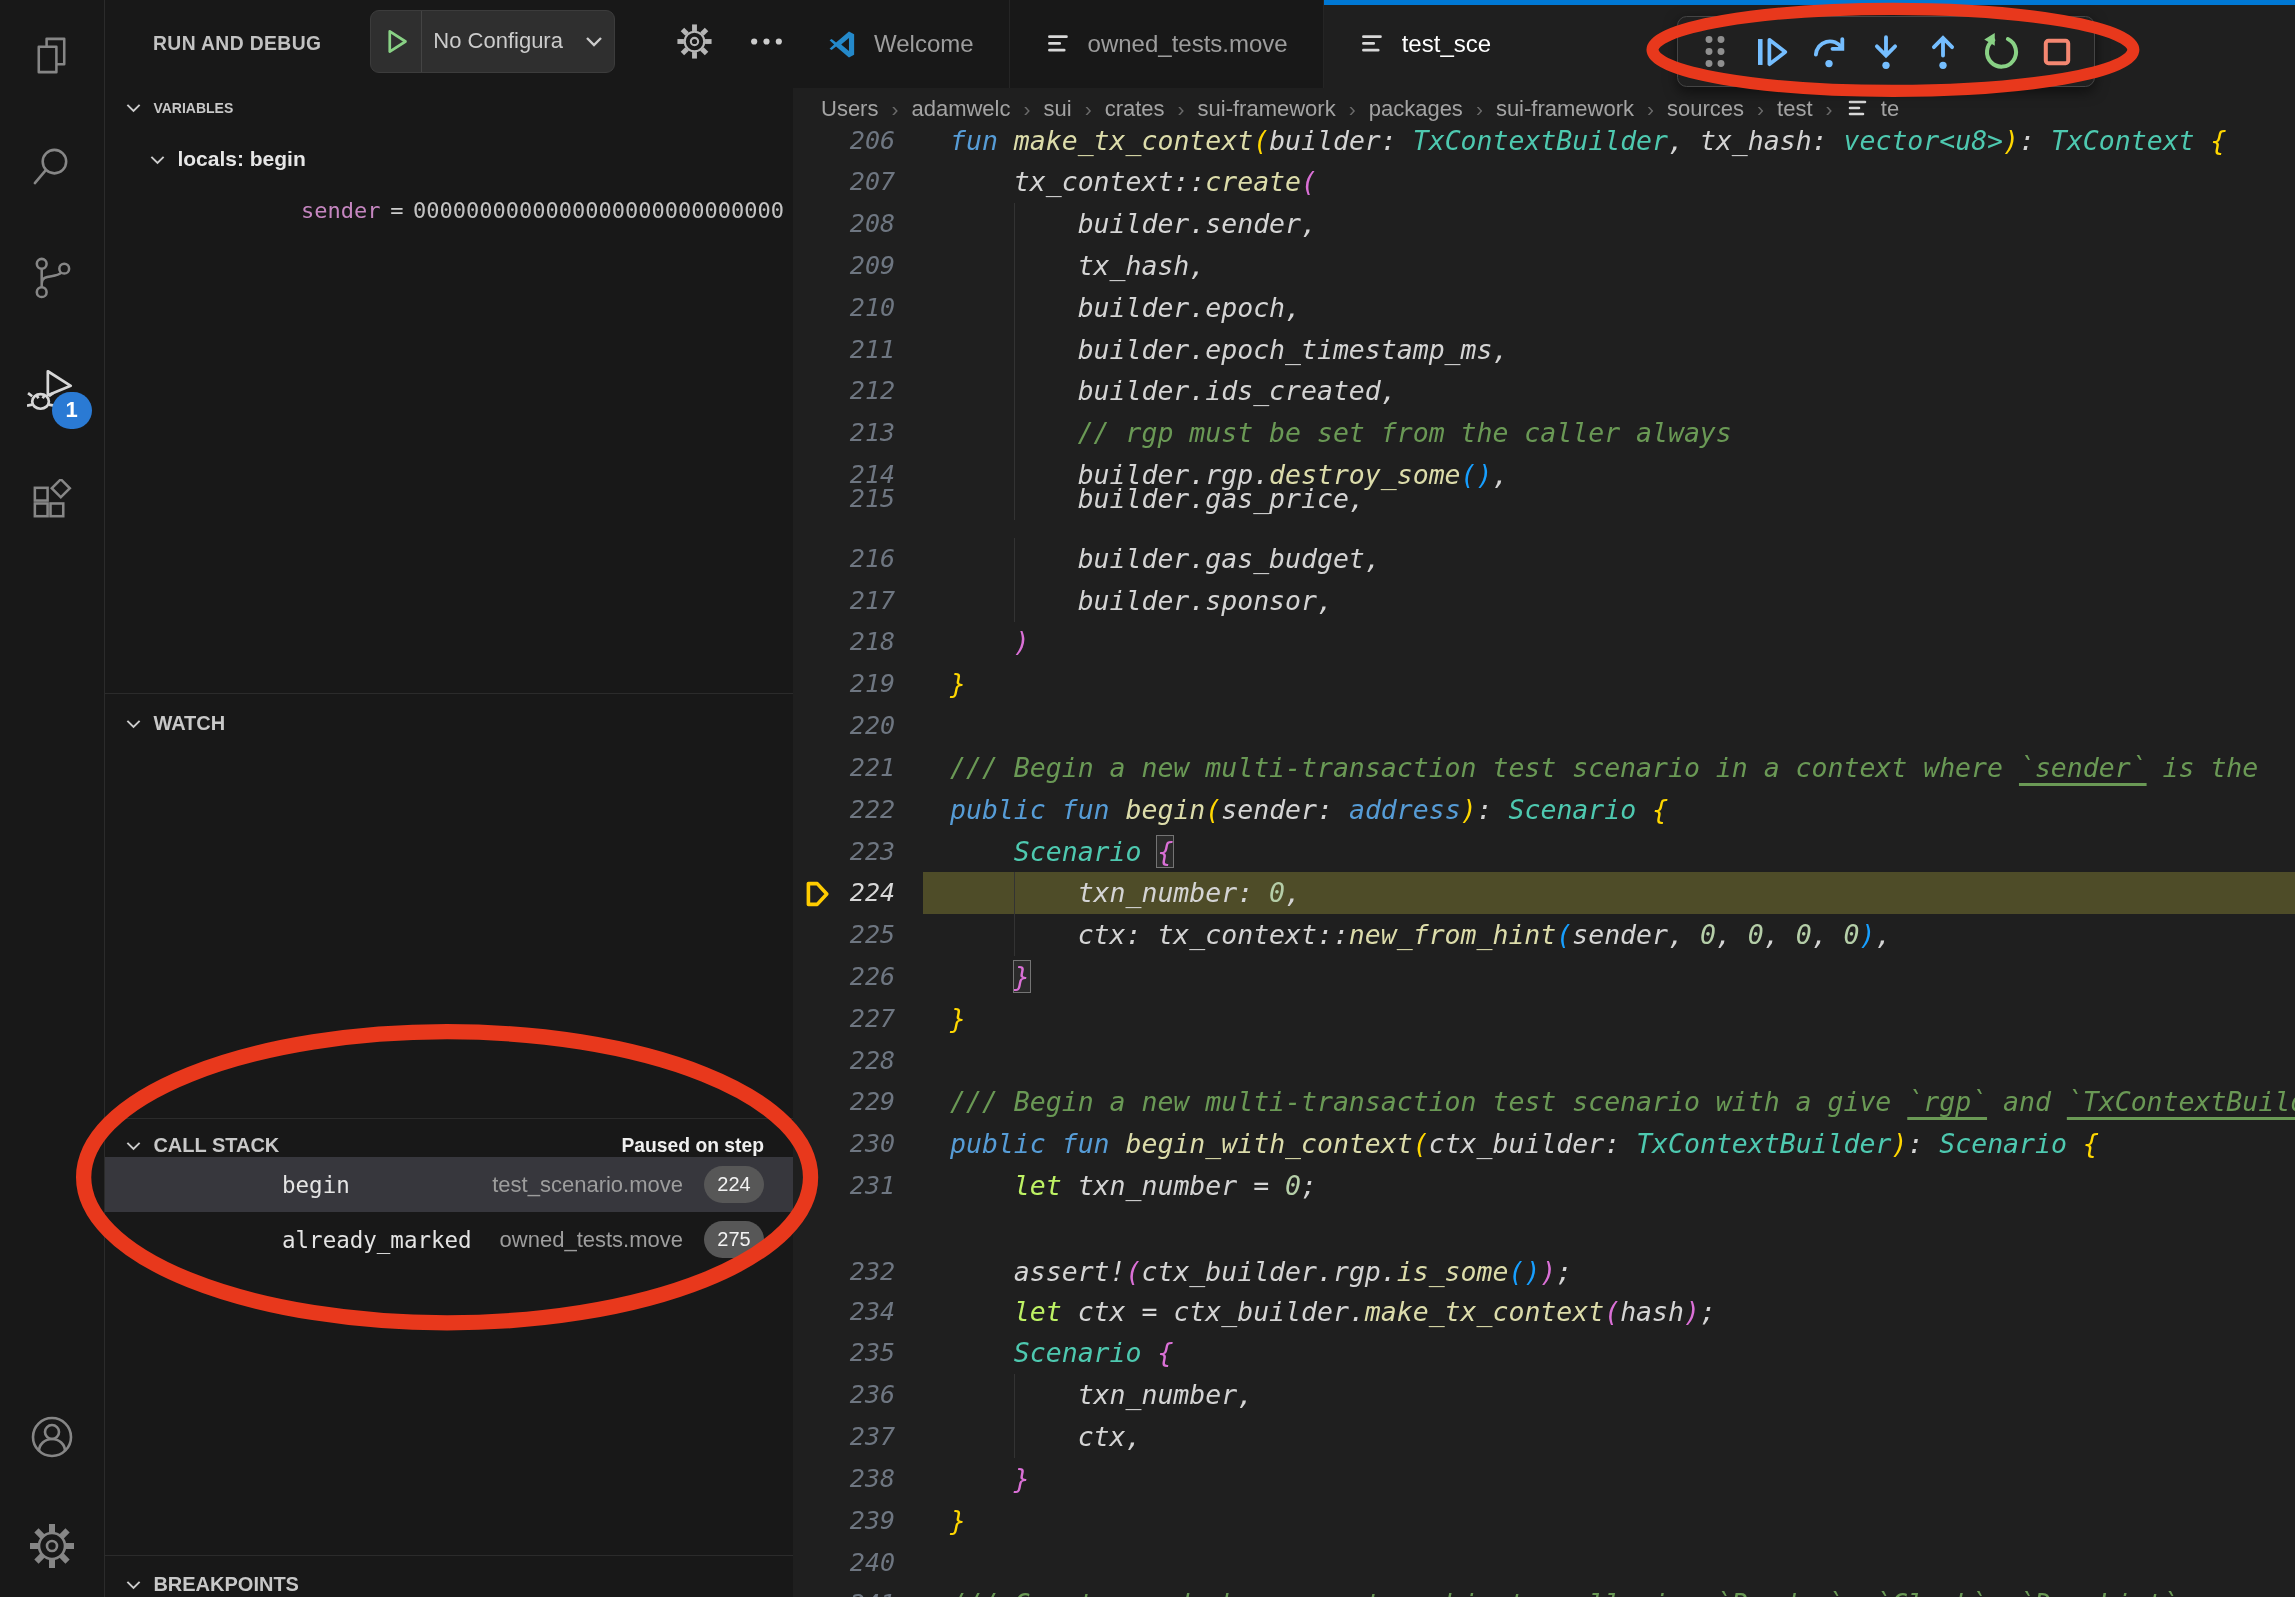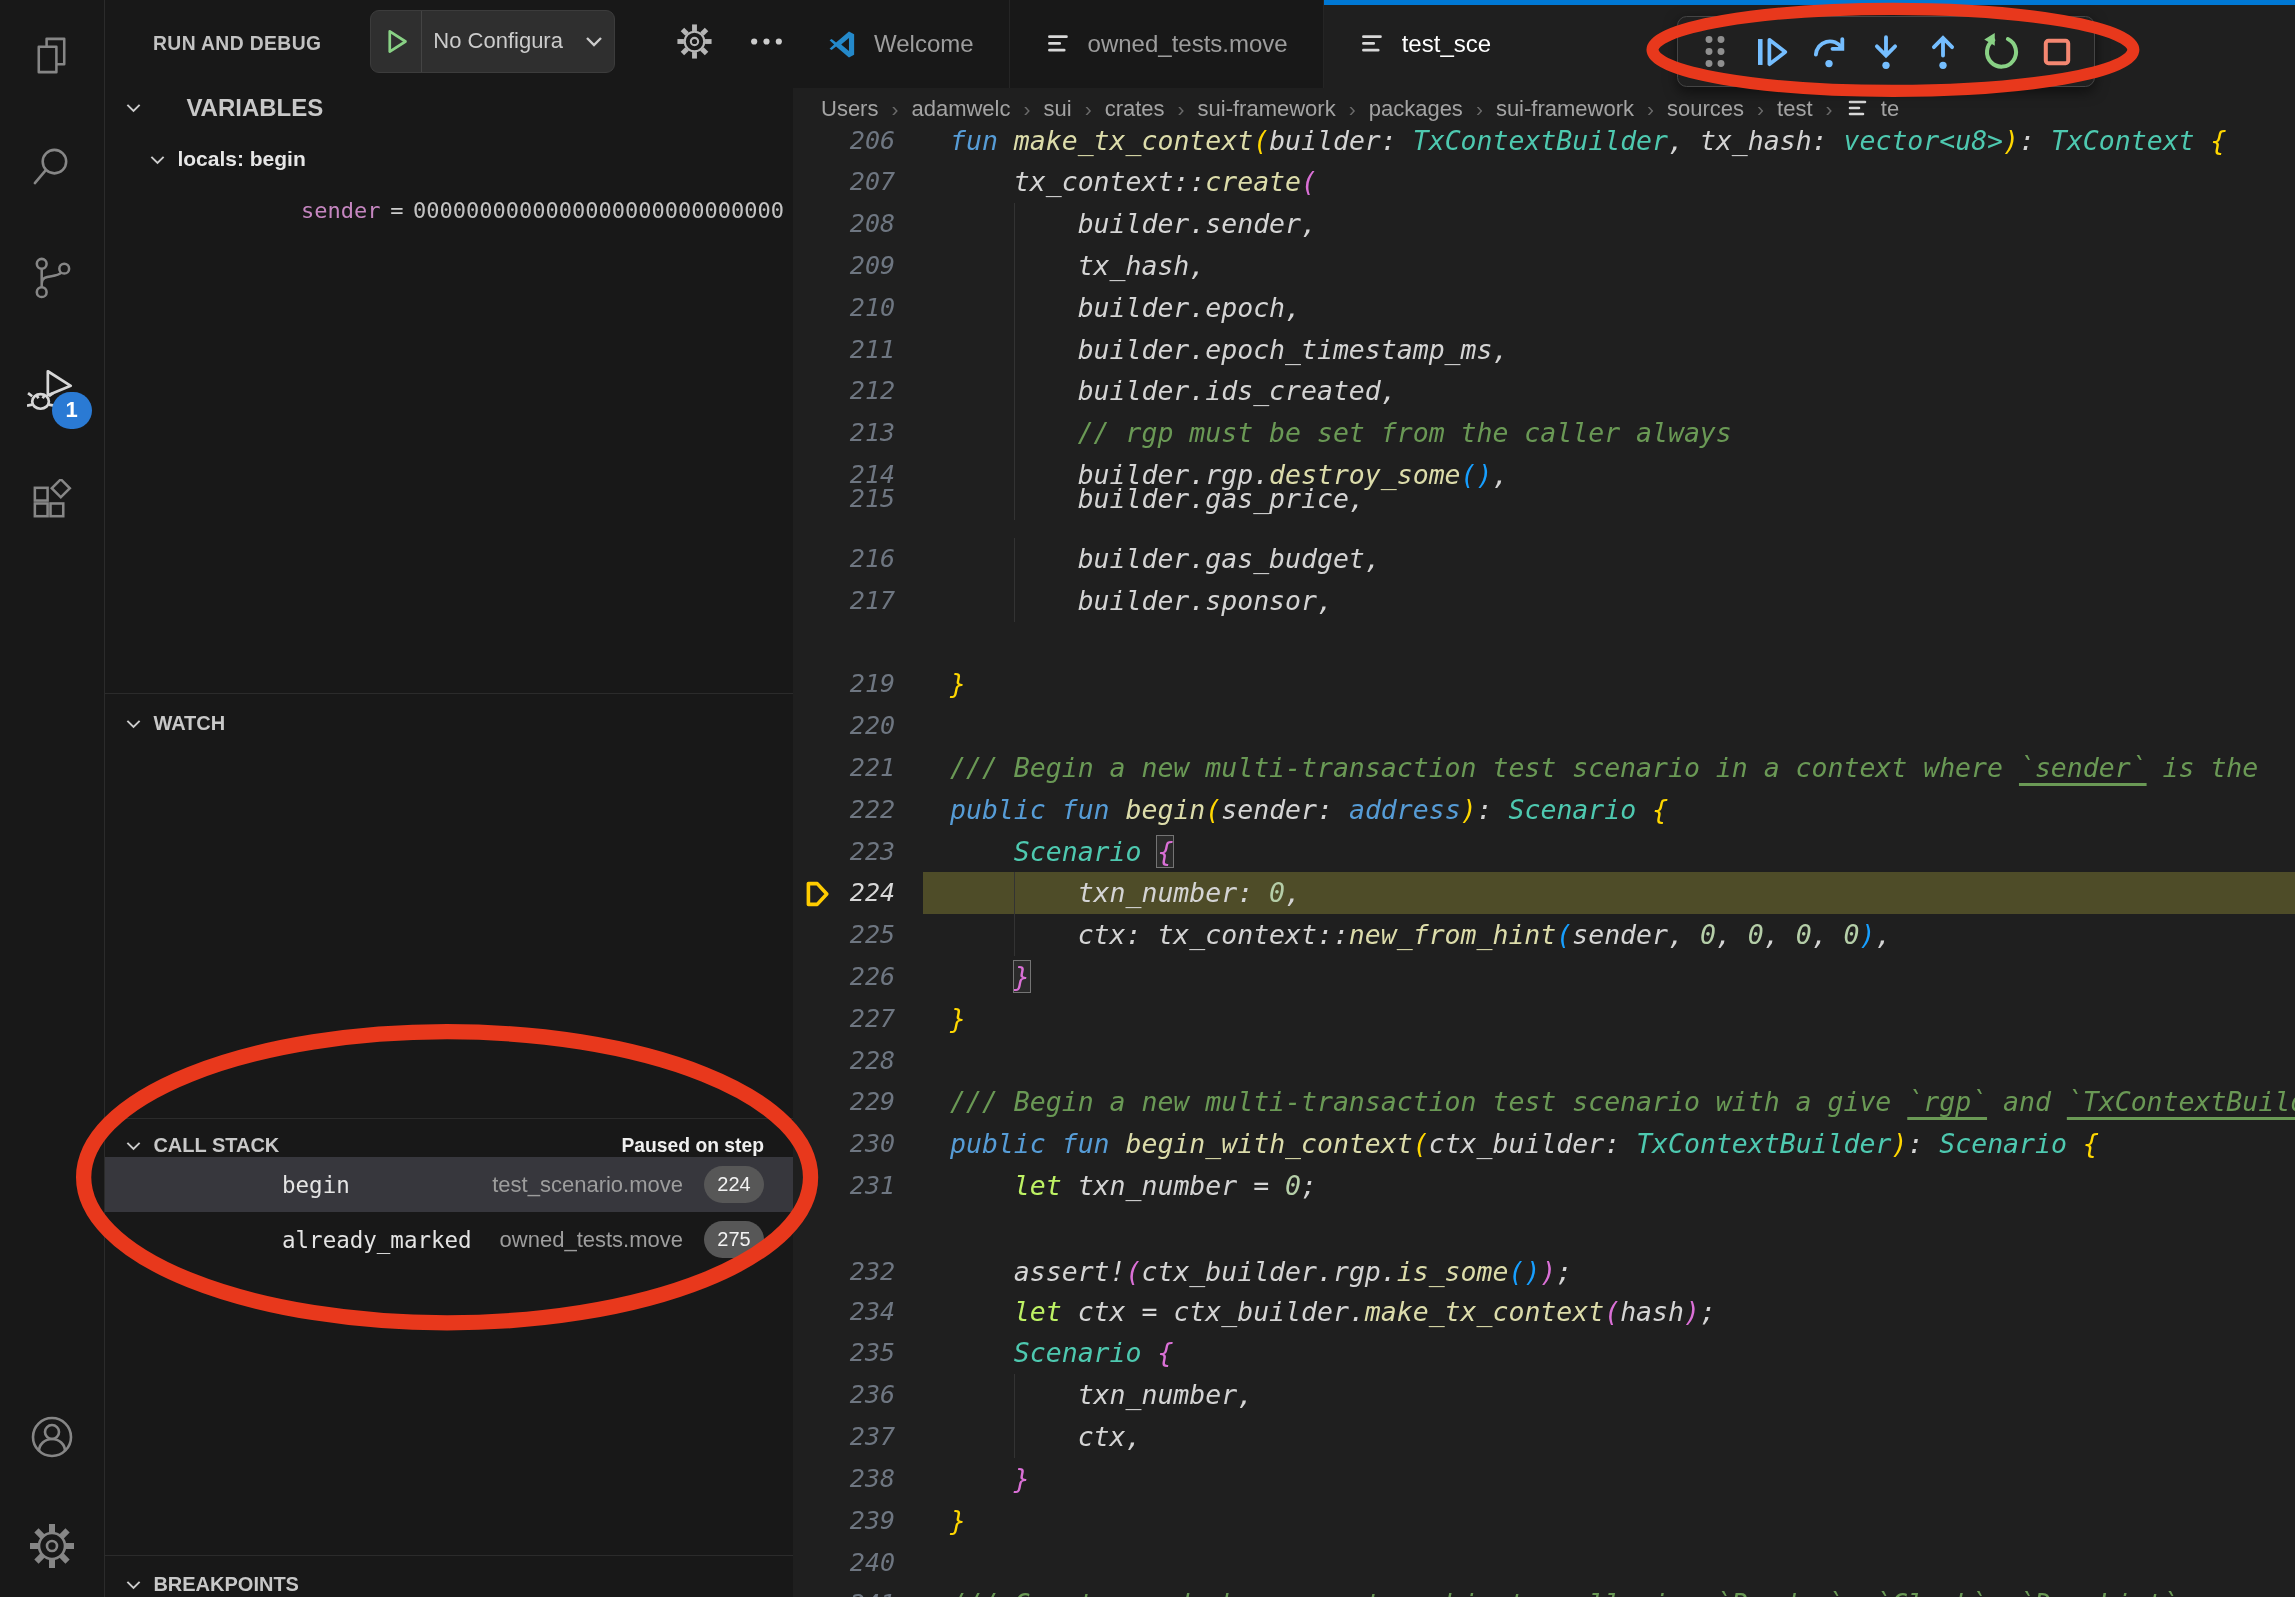--- a/index.html
+++ b/index.html
@@ -30,21 +30,21 @@
   .cp-label { flex:1; font-size:22px; color:#cccccc; white-space:nowrap; overflow:hidden; padding-left:11.3px; }
   .cp-chevron { padding:0 8px 0 1.6px; display:flex; }
   .sb-iconbtn { position:absolute; top:14.5px; width:53px; height:53px; display:flex; align-items:center;
                 justify-content:center; cursor:pointer; }
   .sb-gear { left:563px; } .sb-dots { left:635px; }
 
   .sb-section-header { display:flex; align-items:center; height:51px; font-weight:bold; color:#c8c8c8; }
   .chev { display:inline-flex; margin:0 9.7px 0 17.7px; }
   .sb-divider { position:absolute; left:0; width:100%; height:0; border-top:1.6px solid #2b2b2b; }
 
-  .vars-header { position:absolute; top:82px; left:0; width:100%; font-size:24px;gap:33px; }
+  .vars-header { position:absolute; top:82px; left:0; width:100%; font-size:14px; }
   .scope-row { position:absolute; top:134px; left:24px; font-size:21px; font-weight:bold; color:#e6e6e6;
                display:flex; align-items:center; height:50px; }
   .var-row { position:absolute; top:185px; left:196px; height:50px; display:flex; align-items:center;
              font-family:"DejaVu Sans Mono", monospace; font-size:22px; white-space:nowrap;
              max-width:483px; overflow:hidden; }
   .var-name { color:#c586c0; } .var-eq { color:#cccccc; margin:0 9.7px; } .var-val { color:#c3c3c3; }
 
   .watch-header { position:absolute; top:698px; left:0; width:100%; font-size:20px; }
   .cs-header { position:absolute; top:1120px; left:0; width:100%; font-size:20px; }
   .cs-status { margin-left:auto; margin-right:29px; font-size:19.3px; font-weight:bold; color:#efefef; }
@@ -353,20 +353,21 @@
         <div class="code-row" style="top: 73px;"><div class="gutter">208</div><div class="code-content"><span class="ig" style="left: 91px;"></span><span class="tk-pl">        builder.sender,</span></div></div>
         <div class="code-row" style="top: 115px;"><div class="gutter">209</div><div class="code-content"><span class="ig" style="left: 91px;"></span><span class="tk-pl">        tx_hash,</span></div></div>
         <div class="code-row" style="top: 157px;"><div class="gutter">210</div><div class="code-content"><span class="ig" style="left: 91px;"></span><span class="tk-pl">        builder.epoch,</span></div></div>
         <div class="code-row" style="top: 199px;"><div class="gutter">211</div><div class="code-content"><span class="ig" style="left: 91px;"></span><span class="tk-pl">        builder.epoch_timestamp_ms,</span></div></div>
         <div class="code-row" style="top: 240px;"><div class="gutter">212</div><div class="code-content"><span class="ig" style="left: 91px;"></span><span class="tk-pl">        builder.ids_created,</span></div></div>
         <div class="code-row" style="top: 282px;"><div class="gutter">213</div><div class="code-content"><span class="ig" style="left: 91px;"></span><span class="tk-cm">        // rgp must be set from the caller always</span></div></div>
         <div class="code-row" style="top: 324px;"><div class="gutter">214</div><div class="code-content"><span class="ig" style="left: 91px;"></span><span class="tk-pl">        builder.rgp.</span><span class="tk-fn">destroy_some</span><span class="tk-b3">()</span><span class="tk-pl">,</span></div></div>
         <div class="code-row" style="top: 348px;"><div class="gutter">215</div><div class="code-content"><span class="ig" style="left: 91px;"></span><span class="tk-pl">        builder.gas_price,</span></div></div>
         <div class="code-row" style="top: 408px;"><div class="gutter">216</div><div class="code-content"><span class="ig" style="left: 91px;"></span><span class="tk-pl">        builder.gas_budget,</span></div></div>
         <div class="code-row" style="top: 450px;"><div class="gutter">217</div><div class="code-content"><span class="ig" style="left: 91px;"></span><span class="tk-pl">        builder.sponsor,</span></div></div>
+        <div class="code-row" style="top: 491px;"><div class="gutter">218</div><div class="code-content"><span class="tk-pl">    </span><span class="tk-b2">)</span></div></div>
         <div class="code-row" style="top: 533px;"><div class="gutter">219</div><div class="code-content"><span class="tk-b1">}</span></div></div>
         <div class="code-row" style="top: 575px;"><div class="gutter">220</div><div class="code-content"></div></div>
         <div class="code-row" style="top: 617px;"><div class="gutter">221</div><div class="code-content"><span class="tk-cm">/// Begin a new multi-transaction test scenario in a context where </span><span class="tk-cmu">`sender`</span><span class="tk-cm"> is the</span></div></div>
         <div class="code-row" style="top: 659px;"><div class="gutter">222</div><div class="code-content"><span class="tk-kw">public</span><span class="tk-pl"> </span><span class="tk-kw">fun</span><span class="tk-pl"> </span><span class="tk-fn">begin</span><span class="tk-b1">(</span><span class="tk-pl">sender: </span><span class="tk-kw">address</span><span class="tk-b1">)</span><span class="tk-pl">: </span><span class="tk-ty">Scenario</span><span class="tk-pl"> </span><span class="tk-b1">{</span></div></div>
         <div class="code-row" style="top: 701px;"><div class="gutter">223</div><div class="code-content"><span class="tk-pl">    </span><span class="tk-ty">Scenario</span><span class="tk-pl"> </span><span class="tk-b2m">{</span></div></div>
         <div class="code-row hl" style="top: 742px;"><div class="gutter">224<span class="frame-marker"><svg width="32" height="32" viewBox="0 0 40 40">
                 <path d="M8 7 H19 L31 20 L19 33 H8 Z" fill="none" stroke="#ffcc00" stroke-width="4.5" stroke-linejoin="round"></path>
               </svg></span></div><div class="code-content"><span class="ig" style="left: 91px;"></span><span class="tk-pl">        txn_number: </span><span class="tk-nu">0</span><span class="tk-pl">,</span></div></div>
         <div class="code-row" style="top: 784px;"><div class="gutter">225</div><div class="code-content"><span class="ig" style="left: 91px;"></span><span class="tk-pl">        ctx: tx_context::</span><span class="tk-fn">new_from_hint</span><span class="tk-b3">(</span><span class="tk-pl">sender, </span><span class="tk-nu">0</span><span class="tk-pl">, </span><span class="tk-nu">0</span><span class="tk-pl">, </span><span class="tk-nu">0</span><span class="tk-pl">, </span><span class="tk-nu">0</span><span class="tk-b3">)</span><span class="tk-pl">,</span></div></div>
         <div class="code-row" style="top: 826px;"><div class="gutter">226</div><div class="code-content"><span class="tk-pl">    </span><span class="tk-b2m">}</span></div></div>

